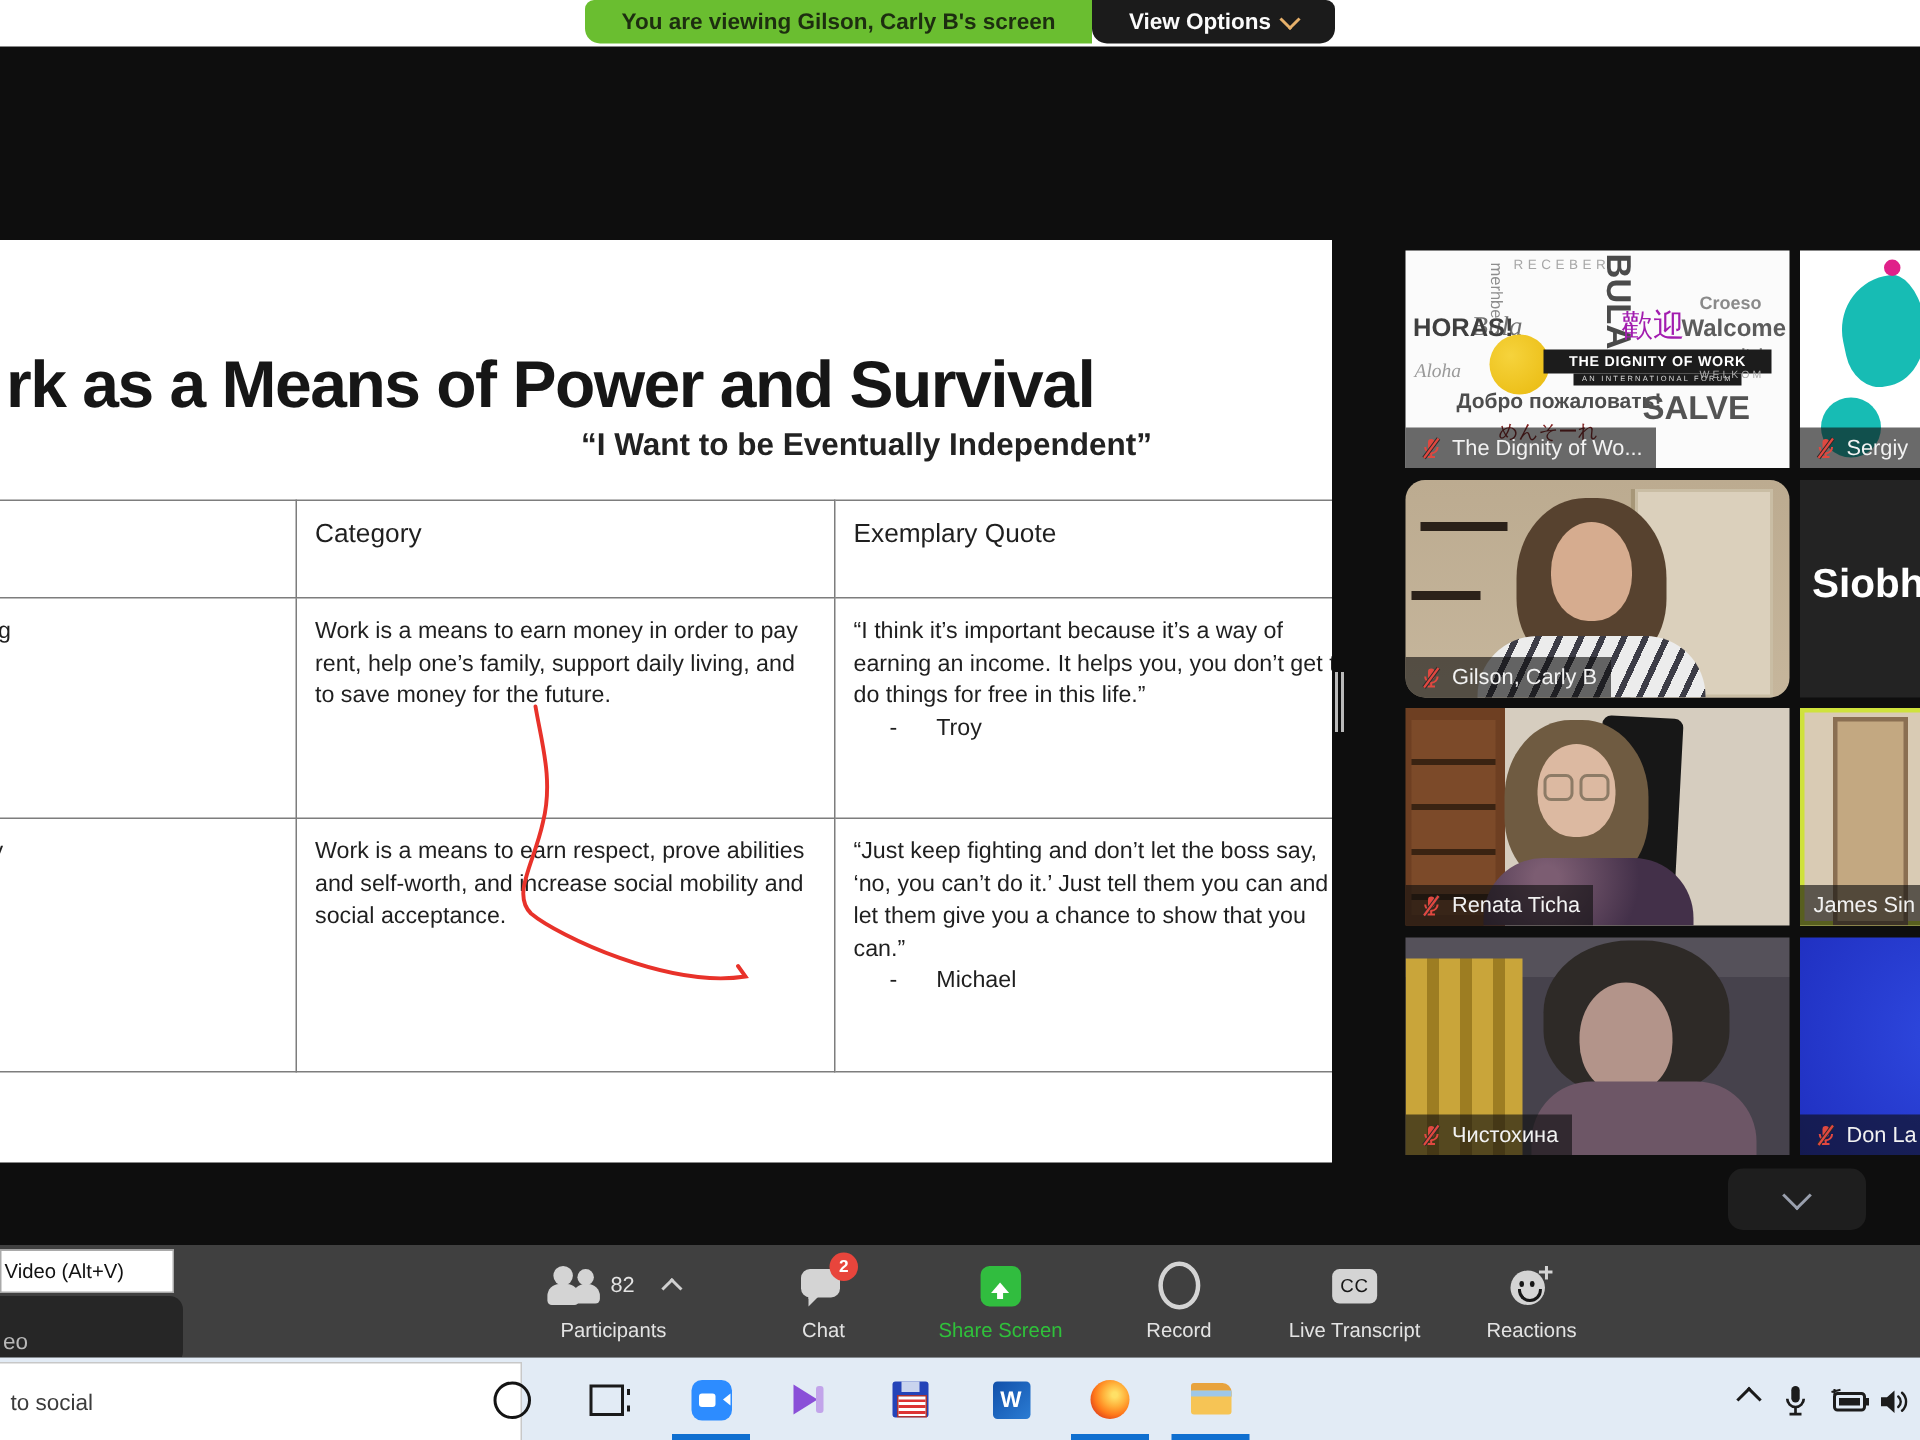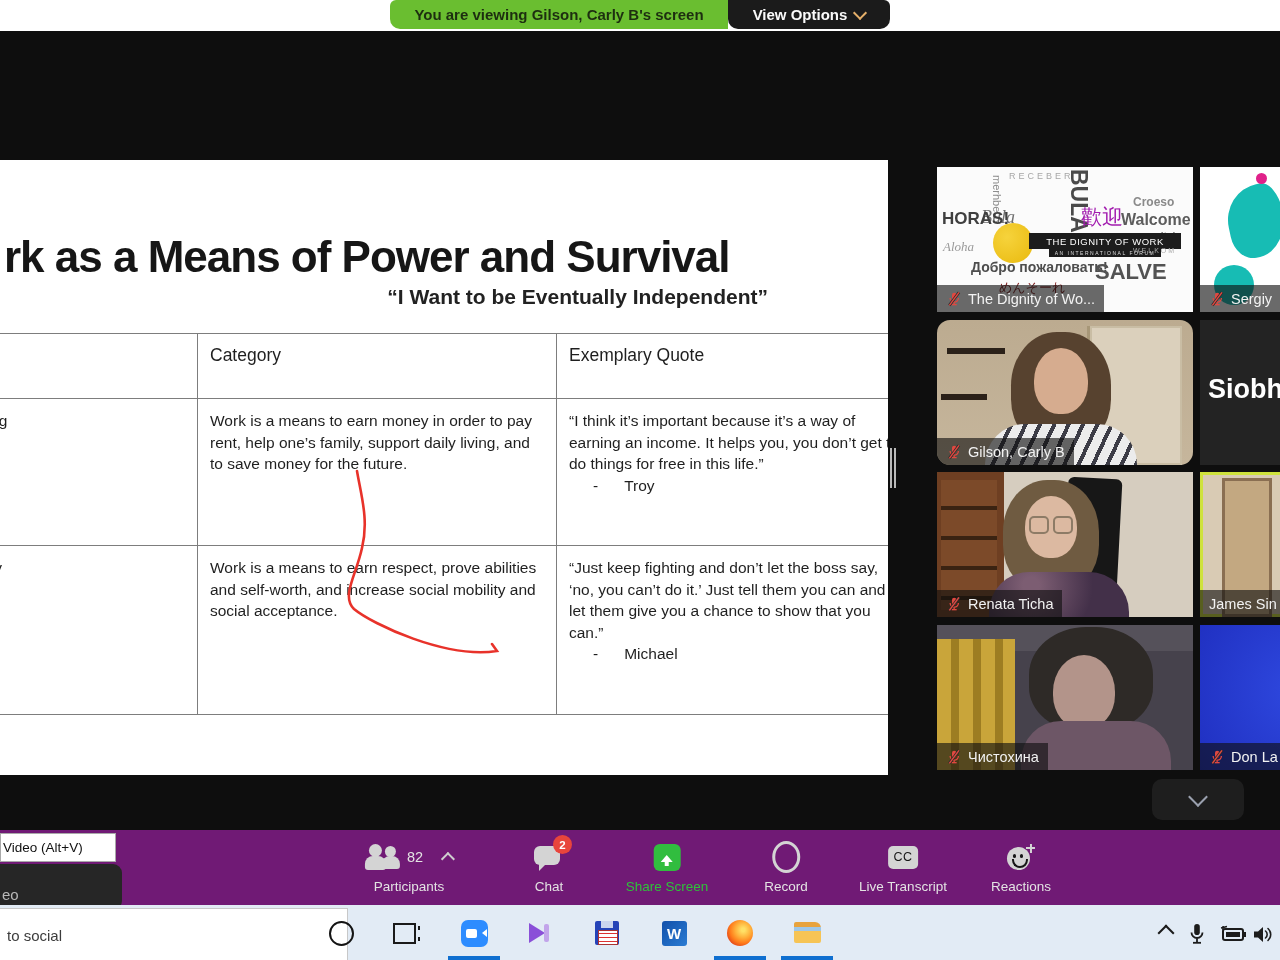--- a/index.html
+++ b/index.html
@@ -44,21 +44,21 @@
     padding:0 9px;background:rgba(15,15,15,.62);color:#f2f2f2;font-size:14.5px;white-space:nowrap;}
   .micoff{width:16px;height:16px;flex:0 0 auto;}
 
   
   .t-dignity{background:#fbfbfb;}
   .wc{position:absolute;color:#8a8a8a;white-space:nowrap;}
   .wc.v{writing-mode:vertical-rl;}
   .globe{position:absolute;left:56px;top:56px;width:40px;height:40px;border-radius:50%;
     background:radial-gradient(circle at 35% 35%,#f6d33c,#e9b90d);}
   .banner{position:absolute;left:92px;top:66px;width:152px;height:16px;background:#1c1c1c;color:#fff;
-    font-size:9.5px;font-weight:normal;display:flex;align-items:center;justify-content:center;letter-spacing:.5px;}
+    font-size:9.5px;font-weight:bold;display:flex;align-items:center;justify-content:center;letter-spacing:.5px;}
   .banner-sub{position:absolute;left:112px;top:82px;width:112px;height:8px;background:#1c1c1c;color:#ddd;
     font-size:5px;display:flex;align-items:center;justify-content:center;letter-spacing:1.5px;}
 
   
   .t-sergiy{background:#ffffff;}
   .blob1{position:absolute;left:28px;top:18px;width:56px;height:72px;background:#17bcb4;
     border-radius:68% 32% 60% 40%/55% 45% 62% 38%;transform:rotate(-12deg);}
   .blob2{position:absolute;left:14px;top:98px;width:40px;height:40px;border-radius:50%;background:#17bcb4;}
   .dot-pink{position:absolute;left:56px;top:6px;width:11px;height:11px;border-radius:50%;background:#e0218a;}
 
@@ -109,21 +109,21 @@
   
   .t-don{background:radial-gradient(circle at 40% 45%,#2f49e0,#1f2fc0 75%);}
 
   
   .collapse-btn{left:1152px;top:779px;width:92px;height:41px;background:#1e1e1e;border-radius:10px;
     display:flex;align-items:center;justify-content:center;cursor:pointer;}
   .collapse-btn .chev{width:12px;height:12px;border-right:2.5px solid #9aa0ae;
     border-bottom:2.5px solid #9aa0ae;transform:rotate(45deg);margin-top:-6px;}
 
   
-  .toolbar{left:0;top:830px;width:1280px;height:75px;background:#701a75;}
+  .toolbar{left:0;top:830px;width:1280px;height:75px;background:#404040;}
   .tooltip{left:0;top:3px;width:112px;height:27px;background:#fff;border:1px solid #a9a9a9;
     display:flex;align-items:center;color:#111;font-size:13.5px;padding-left:2px;}
   .video-remnant{left:-10px;top:34px;width:120px;height:39px;background:#262626;border-radius:9px;
     color:#b8b8b8;font-size:15px;display:flex;align-items:flex-end;padding:0 0 7px 12px;cursor:pointer;}
   .tb-item{top:12px;display:flex;flex-direction:column;align-items:center;gap:7px;cursor:pointer;
     transform:translateX(-50%);}
   .tb-label{font-size:13.5px;color:#e3e3e3;white-space:nowrap;}
   .icon-row{display:flex;align-items:center;gap:6px;height:30px;}
   .ppl{position:relative;width:36px;height:26px;}
   .ppl i{position:absolute;background:#d4d4d4;}

